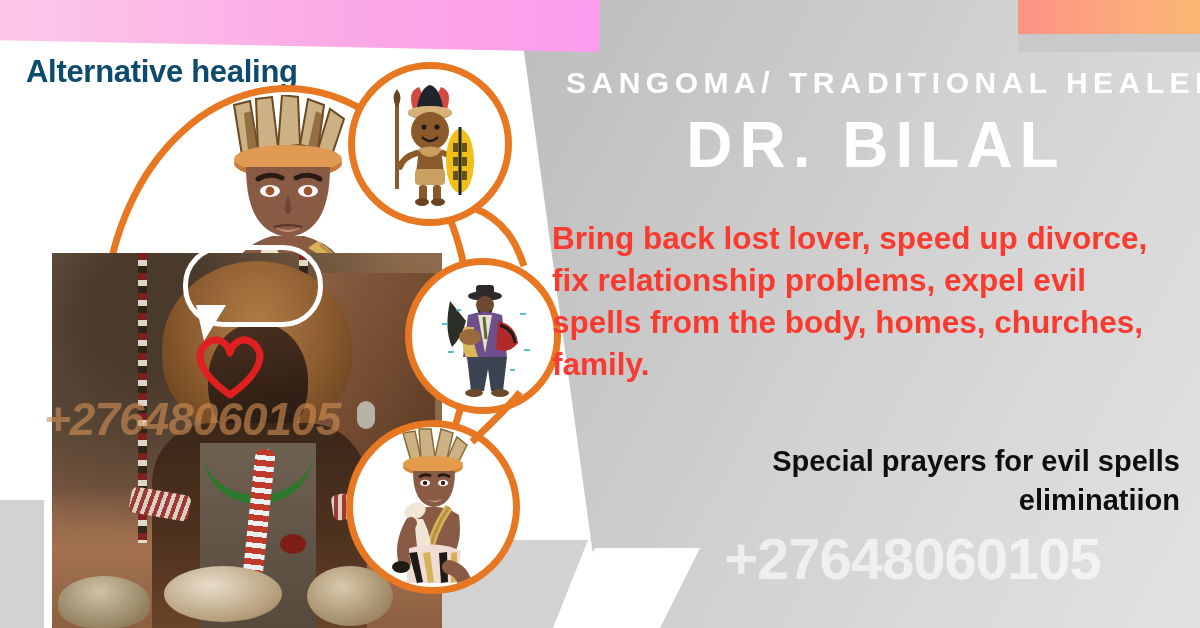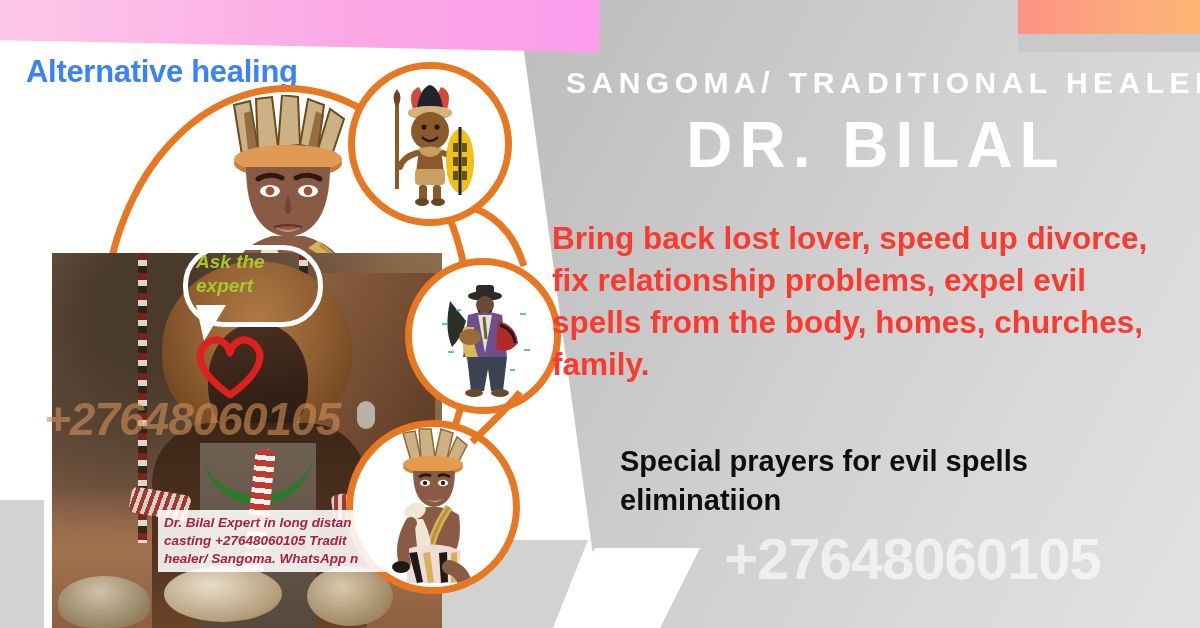--- a/index.html
+++ b/index.html
@@ -46,21 +46,21 @@
   }
   .grey-slab-left{
     position:absolute;left:0;top:0;width:1200px;height:628px;
     background:#D2D2D2;
     clip-path:polygon(0px 500px, 44px 500px, 44px 628px, 0px 628px);
   }
 
   
   .alt-healing{
     position:absolute;left:26px;top:54px;
-    font-size:31px;font-weight:bold;color:#3b82f6;letter-spacing:-0.3px;
+    font-size:31px;font-weight:bold;color:#0c4a6e;letter-spacing:-0.3px;
     white-space:nowrap;
   }
 
   
   .big-ellipse{
     position:absolute;left:100px;top:85px;width:360px;height:475px;
     border:7px solid #E87722;border-radius:50%;
     background:transparent;
   }
 
@@ -207,21 +207,21 @@
   .r-name{
     position:absolute;left:566px;top:108px;width:620px;text-align:center;
     font-size:64px;font-weight:bold;color:#ffffff;letter-spacing:7px;
     white-space:nowrap;
   }
   .r-red{
     position:absolute;left:552px;top:218px;width:630px;
     font-size:31.5px;font-weight:bold;color:#F93A2F;line-height:1.33;
   }
   .r-black{
-    position:absolute;left:620px;top:442px;width:560px;text-align:left;
+    position:absolute;left:620px;top:442px;width:560px;text-align:right;
     font-size:29px;font-weight:bold;color:#0e0e0e;line-height:1.35;
   }
   .r-watermark{
     position:absolute;left:640px;top:525px;width:545px;text-align:center;
     font-size:58px;font-weight:bold;color:rgba(255,255,255,0.62);
     letter-spacing:-1px;white-space:nowrap;
   }
 </style>
 </head>
 <body>
@@ -306,33 +306,27 @@
     <div class="armband l"></div>
     <div class="armband r"></div>
     <div class="redstone"></div>
     <div class="bowl"></div>
     <div class="bowl2"></div>
     <div class="bowl3"></div>
   </div>
 
   <div class="bubble-tail"></div>
   <div class="bubble"></div>
-  <div class="bubble-text">Ask the expert</div>
 
   <svg class="heart" viewBox="0 0 74 66">
     <path d="M37 62 C 6 40, 2 22, 12 12 C 22 2, 34 8, 37 20 C 40 8, 52 2, 62 12 C 72 22, 68 40, 37 62 Z" fill="none" stroke="#E02020" stroke-width="7" stroke-linejoin="round"></path>
   </svg>
 
   <div class="watermark-photo">+27648060105</div>
 
-  <div class="caption">
-    <p>Dr. Bilal Expert in long distan</p>
-    <p>casting +27648060105 Tradit</p>
-    <p>healer/ Sangoma. WhatsApp n</p>
-  </div>
 
   <div class="circ c1">
     <svg viewBox="0 0 150 150" width="150" height="150">
 
       <line x1="42" y1="34" x2="42" y2="120" stroke="#8a5a2b" stroke-width="4"></line>
       <path d="M42 20 q7 9 0 18 q-7 -9 0 -18" fill="#6b4420"></path>
 
       <path d="M58 40 q-6 -18 6 -22 q6 10 4 22 Z" fill="#d4493f"></path>
       <path d="M92 40 q6 -18 -6 -22 q-6 10 -4 22 Z" fill="#d4493f"></path>
       <path d="M62 38 q4 -20 13 -22 q9 2 13 22 Z" fill="#20242c"></path>

